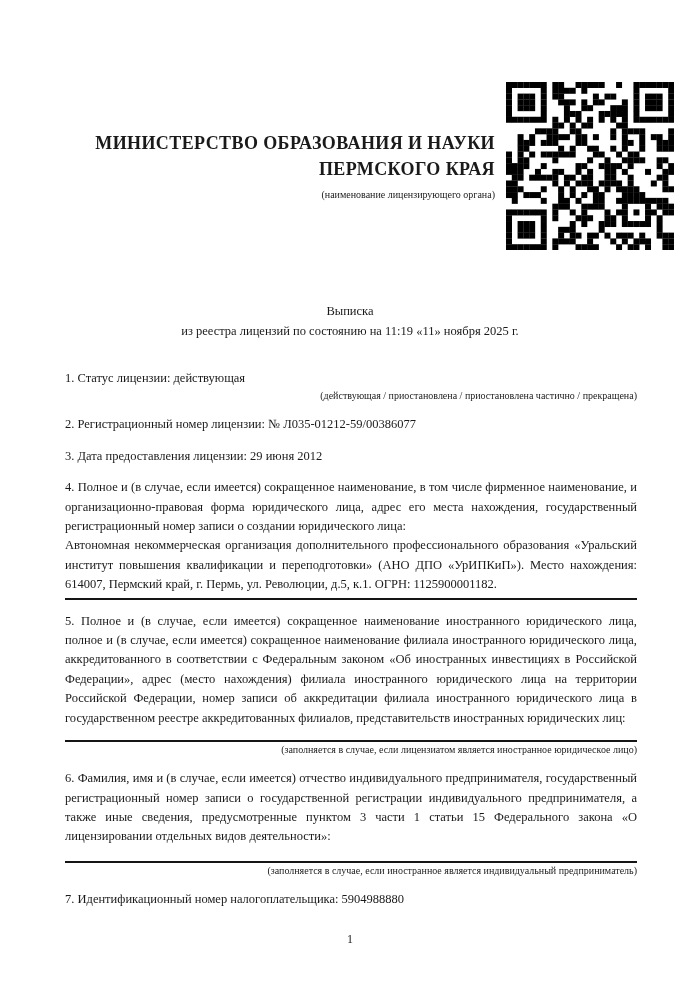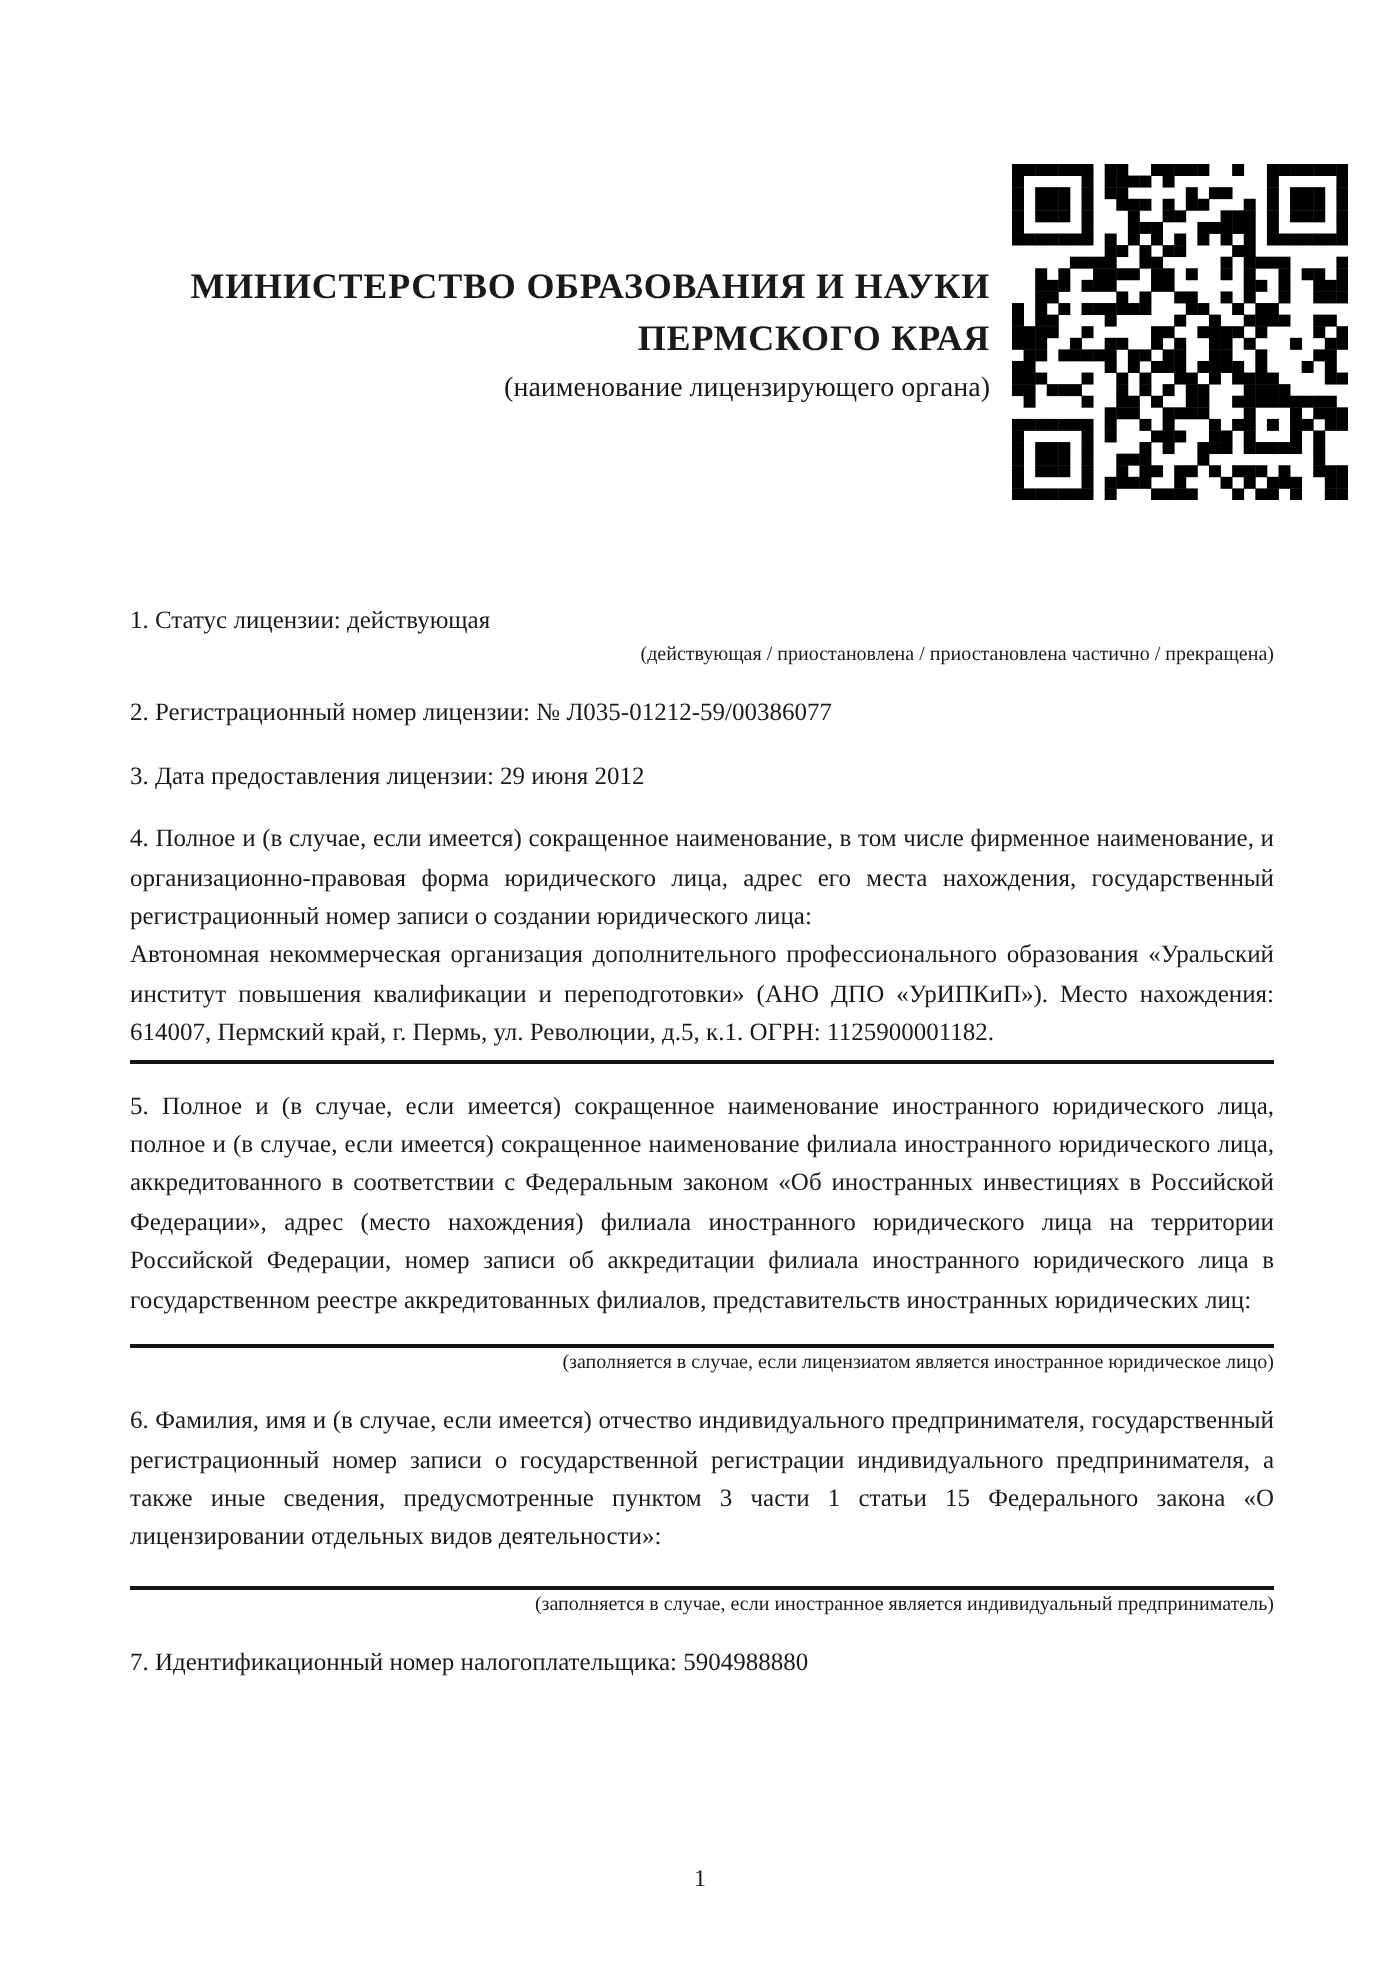--- a/index.html
+++ b/index.html
@@ -9,21 +9,21 @@
     font-family:"Liberation Serif","DejaVu Serif",serif;
     -webkit-font-smoothing:antialiased;
   }
   .page{position:absolute;inset:0}
 
   .qr{position:absolute;left:506px;top:82px;width:168px;height:168px}
   .qr svg{display:block;width:168px;height:168px}
 
   .header{margin:130px 0 0 65px;width:430px;text-align:right}
   .ministry{font-weight:bold;font-size:18px;line-height:26px;letter-spacing:.4px}
-  .subtitle{font-size:14px;line-height:13px;margin-top:6px}
+  .subtitle{font-size:10px;line-height:13px;margin-top:6px}
 
   .doc-title{margin-top:100px;text-align:center;font-size:12.5px;line-height:20px}
 
   .content{margin:28px 63px 0 65px;font-size:12.5px;line-height:19.4px}
   .item{margin-bottom:12px}
   .just{text-align:justify;text-justify:inter-word}
   .caption{font-size:10px;line-height:15px;text-align:right;color:#1a1a1a}
   .caption.shift{padding-left:32px}
   .rule{border-top:2px solid #151515;height:0;margin-top:3px}
   .rule.gap-md{margin-top:12px}
@@ -463,20 +463,22 @@
 
   <div class="header">
     <div class="ministry">
       <div>МИНИСТЕРСТВО ОБРАЗОВАНИЯ И НАУКИ</div>
       <div>ПЕРМСКОГО КРАЯ</div>
     </div>
     <div class="subtitle">(наименование лицензирующего органа)</div>
   </div>
 
   <div class="doc-title">
+    <div>Выписка</div>
+    <div>из реестра лицензий по состоянию на 11:19 «11» ноября 2025 г.</div>
   </div>
 
   <div class="content">
 
     <div class="item">
       <div>1. Статус лицензии: действующая</div>
       <div class="caption shift">(действующая / приостановлена / приостановлена частично / прекращена)</div>
     </div>
 
     <div class="item">

